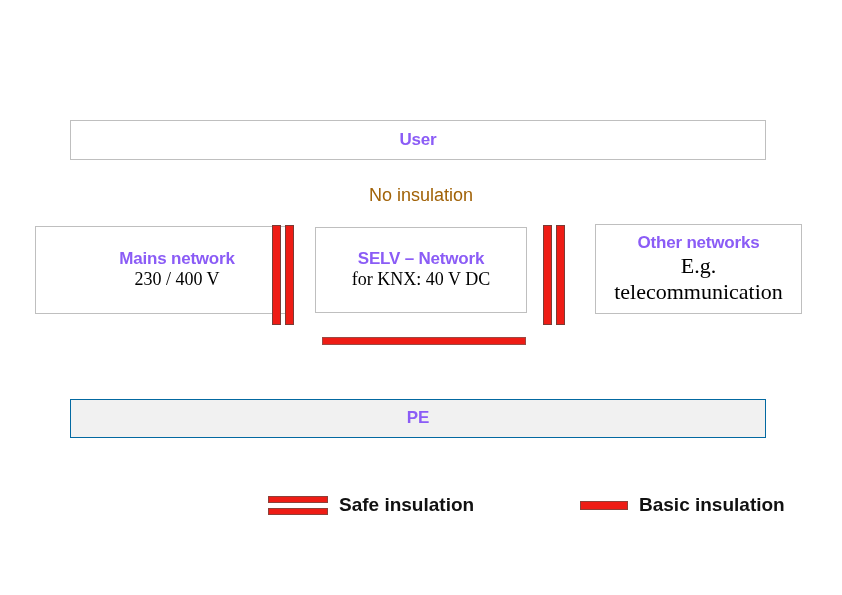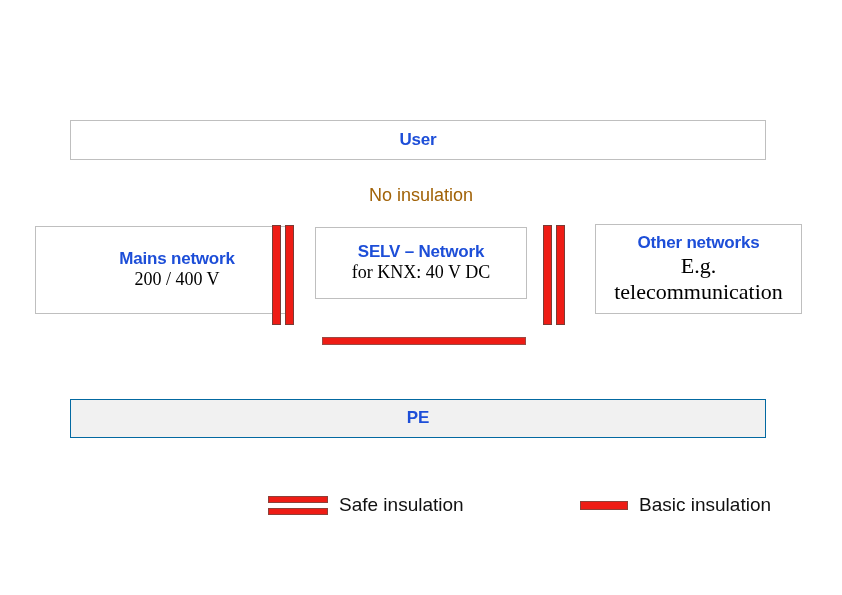--- a/index.html
+++ b/index.html
@@ -37,21 +37,21 @@
   }
   .box.filled {
     background: #f1f1f1;
     border: 1px solid #0369a1;
   }
   .title-line {
     font-family: "Liberation Sans", sans-serif;
     font-weight: bold;
     font-size: 17px;
     letter-spacing: -0.2px;
-    color: #1d4ed8;
+    color: #8b5cf6;
   }
   .sub-line {
     font-family: "Liberation Serif", serif;
     font-weight: normal;
     font-size: 18px;
     color: #000000;
   }
 
   
   #user-box {
@@ -78,21 +78,21 @@
     left: 35px;
     top: 226px;
     width: 256px;
     height: 88px;
     padding-left: 28px;
   }
   #selv-box {
     left: 315px;
     top: 227px;
     width: 212px;
-    height: 72px;
+    height: 86px;
   }
   #other-box {
     left: 595px;
     top: 224px;
     width: 207px;
     height: 90px;
   }
   #other-box .sub-line { font-size: 22px; }
 
   
@@ -138,20 +138,21 @@
     left: 0;
     top: 488px;
     width: 842px;
     height: 46px;
   }
   .legend-item {
     position: absolute;
     display: flex;
     align-items: center;
     gap: 11px;
+    font-weight: bold;
   }
   #legend-safe  { left: 268px; top: 6px; }
   #legend-basic { left: 580px; top: 6px; }
 
   .legend-label {
     font-family: "Liberation Sans", sans-serif;
     font-size: 19px;
     color: #111111;
     white-space: nowrap;
   }
@@ -182,21 +183,21 @@
 <div class="stage">
 
   <div class="box" id="user-box">
     <span class="title-line">User</span>
   </div>
 
   <div id="no-insulation-label">No insulation</div>
 
   <div class="box" id="mains-box">
     <span class="title-line">Mains network</span>
-    <span class="sub-line">200 / 400 V</span>
+    <span class="sub-line">230 / 400 V</span>
   </div>
 
   <div class="vbar-group" id="sep-left">
     <div class="vbar"></div>
     <div class="vbar"></div>
   </div>
 
   <div class="box" id="selv-box">
     <span class="title-line">SELV – Network</span>
     <span class="sub-line">for KNX: 40 V DC</span>

